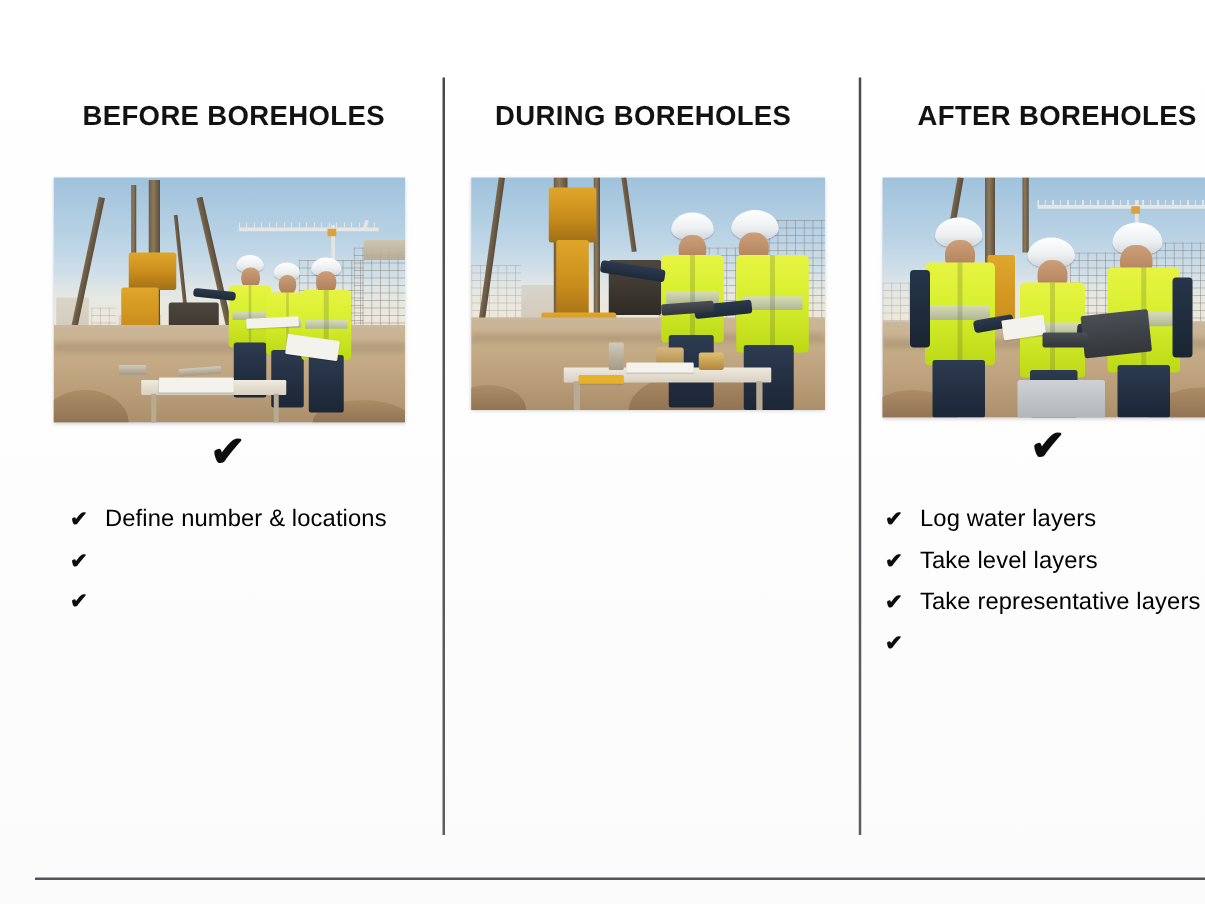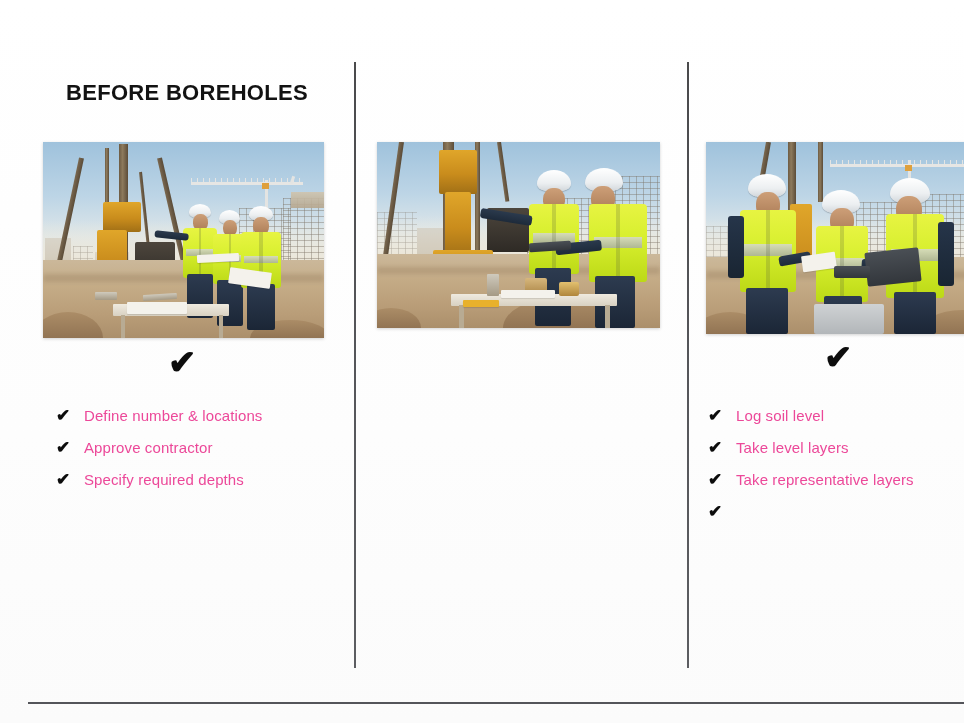--- a/index.html
+++ b/index.html
@@ -260,22 +260,22 @@
     white-space: nowrap;
   }
   .bullet-check {
     font-size: 17px;
     font-weight: bold;
     color: #0c0c0c;
     width: 28px;
     flex: 0 0 28px;
   }
   .bullet-label {
-    font-size: 15px;
-    color: #ec4899;
+    font-size: 19px;
+    color: #000000;
     letter-spacing: 0.1px;
   }
 </style>
 </head>
 <body>
 
 <div id="slide">
 
   <div class="column" id="col-before">
     <div class="col-heading">BEFORE BOREHOLES</div>
@@ -348,30 +348,29 @@
 
     <div class="big-check" id="check-before">✔</div>
 
     <ul class="bullets" id="bullets-before">
       <li class="bullet-item">
         <span class="bullet-check">✔</span>
         <span class="bullet-label">Define number &amp; locations</span>
       </li>
       <li class="bullet-item">
         <span class="bullet-check">✔</span>
-        <span class="bullet-label">Approve contractor</span>
-      </li>
-      <li class="bullet-item">
-        <span class="bullet-check">✔</span>
-        <span class="bullet-label">Specify required depths</span>
+      </li>
+      <li class="bullet-item">
+        <span class="bullet-check">✔</span>
       </li>
     </ul>
   </div>
 
   <div class="column" id="col-during">
+    <div class="col-heading">DURING BOREHOLES</div>
 
     <div class="photo" id="photo-during">
       <div class="sky"></div>
       <div class="haze"></div>
 
       <div class="bldg far grid" style="left:0px;   top:70px; width:40px; height:52px;"></div>
       <div class="bldg far" style="left:40px;  top:86px; width:26px; height:36px;"></div>
       <div class="bldg grid" style="left:176px; top:56px; width:50px; height:66px;"></div>
       <div class="bldg grid" style="left:224px; top:34px; width:60px; height:88px;"></div>
       <div class="bldg grid" style="left:150px; top:74px; width:30px; height:48px;"></div>
@@ -417,37 +416,38 @@
       <div class="sample-can" style="left:182px; top:140px; width:20px; height:14px; background:linear-gradient(180deg,#e2c06f,#b0863c);"></div>
       <div class="paper" style="left:124px; top:148px; width:54px; height:8px;"></div>
       <div class="paper" style="left:86px;  top:158px; width:36px; height:7px; background:#e8b12c;"></div>
     </div>
 
     <div class="big-check" id="check-during">✔</div>
 
     <ul class="bullets" id="bullets-during">
       <li class="bullet-item">
         <span class="bullet-check">✔</span>
-        <span class="bullet-label">Log soil level</span>
+        <span class="bullet-label">Log water layers</span>
       </li>
       <li class="bullet-item">
         <span class="bullet-check">✔</span>
         <span class="bullet-label">Take level layers</span>
       </li>
       <li class="bullet-item">
         <span class="bullet-check">✔</span>
         <span class="bullet-label">Take representative layers</span>
       </li>
       <li class="bullet-item">
         <span class="bullet-check">✔</span>
       </li>
     </ul>
   </div>
 
   <div class="column" id="col-after">
+    <div class="col-heading">AFTER BOREHOLES</div>
 
     <div class="photo" id="photo-after">
       <div class="sky"></div>
       <div class="haze"></div>
 
       <div class="bldg grid" style="left:150px; top:60px;  width:62px; height:72px;"></div>
       <div class="bldg grid" style="left:212px; top:52px;  width:60px; height:80px;"></div>
       <div class="bldg far grid" style="left:0px; top:84px; width:40px; height:48px;"></div>
 
       <div class="crane-mast" style="left:202px; top:18px; height:32px;"></div>

